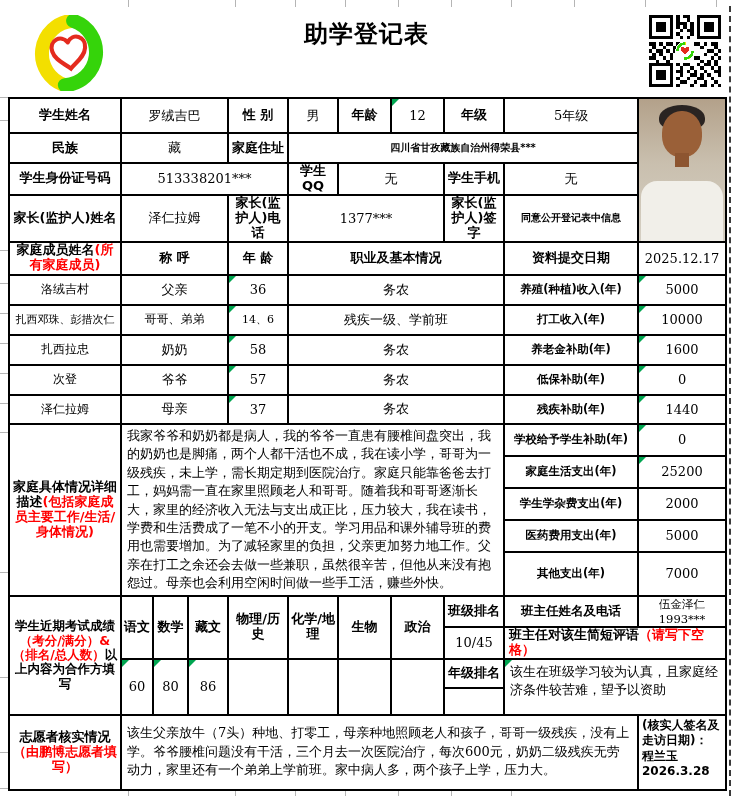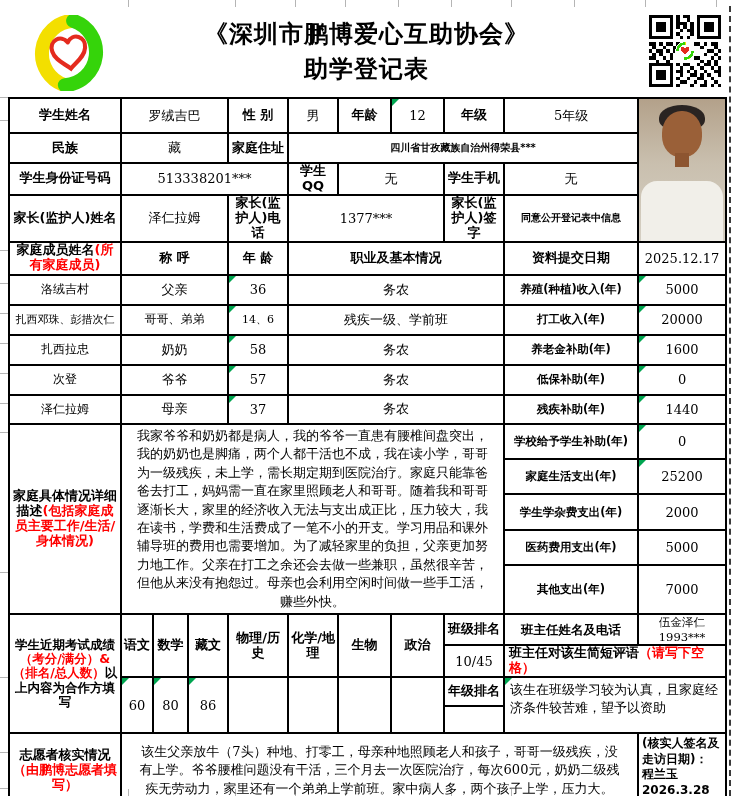--- a/index.html
+++ b/index.html
@@ -18,22 +18,22 @@
           line-height:23px;margin-left:-6px;padding-left:2px;}
   
   table{border-collapse:collapse;table-layout:fixed;width:717px;}
   td{border:2px solid #000;padding:0 2px;text-align:center;vertical-align:middle;
      font-size:13px;overflow:hidden;}
   .lbl{font-weight:bold;font-size:13px;line-height:1.15;}
   .val{font-family:"DejaVu Serif",serif;font-size:13px;}
   .bval{font-weight:bold;font-size:10px;}
   .fin{font-weight:bold;font-size:11.5px;white-space:nowrap;}
   .red{color:#ff0000;}
-  .para{font-family:"DejaVu Serif",serif;font-size:13px;text-align:center;
-        line-height:1.42;padding:2px 14px;vertical-align:middle;border-radius:10px;}
+  .para{font-family:"DejaVu Serif",serif;font-size:13px;text-align:left;
+        line-height:1.42;padding:2px 5px;vertical-align:middle;border-radius:10px;}
   .gtri{position:relative;}
   .gtri::before{content:"";position:absolute;top:0;left:0;width:0;height:0;
         border-top:7px solid #00a550;border-right:7px solid transparent;}
   td.gtri{overflow:visible;}
   .sign{font-weight:bold;font-size:12px;text-align:left;line-height:1.3;padding:2px 3px;vertical-align:top;}
   .comment{font-family:"DejaVu Serif",serif;font-size:13px;text-align:left;padding:3px 5px;vertical-align:top;line-height:1.4;margin-left:7px;}
   .photo{padding:0;position:relative;}
   .avatar{position:absolute;inset:0;background:linear-gradient(#b3a18a,#c9bfae 45%,#d6d0c4);}
   .avatar .hair{position:absolute;left:50%;top:6px;transform:translateX(-50%);
         width:46px;height:26px;background:#2a2422;border-radius:50% 50% 42% 42%;}
@@ -86,21 +86,20 @@
 
     <div class="hdr">
       <svg class="logo" width="86" height="76" viewBox="0 0 100 92">
         <path d="M55 7 A40 40 0 0 0 45 85" stroke="#f3df00" stroke-width="17" fill="none" stroke-linecap="round"></path>
         <path d="M45 85 A40 40 0 0 0 55 7" stroke="#35d40a" stroke-width="17" fill="none" stroke-linecap="round"></path>
         <g transform="rotate(-7 50 45)">
           <path d="M50 33 C43 22 27 28 30 42 C32 53 43 58 50 65 C57 58 68 53 70 42 C73 28 57 22 50 33" stroke="#e42b1e" stroke-width="5" fill="none" stroke-linecap="round"></path>
         </g>
       </svg>
       <div class="title">
-        <div>《深圳市鹏博爱心互助协会》</div>
         <div>助学登记表</div>
       </div>
       <svg class="qr" width="76" height="72" viewBox="0 0 21 21" shape-rendering="crispEdges">
         <rect x="0" y="0" width="21" height="21" fill="#fff"></rect>
         <g fill="#000">
           <rect x="0" y="0" width="7" height="7"></rect>
             <rect x="14" y="0" width="7" height="7"></rect>
             <rect x="0" y="14" width="7" height="7"></rect>
         </g>
         <g fill="#fff">
@@ -277,21 +276,21 @@
         <td class="val" colspan="4">务农</td>
         <td class="fin">养殖(种植)收入(年)</td>
         <td class="val gtri">5000</td>
       </tr>
       <tr style="height:30px">
         <td class="val" style="font-size:11px">扎西邓珠、彭措次仁</td>
         <td class="val" colspan="3" style="font-size:12px">哥哥、弟弟</td>
         <td class="val gtri" style="font-size:11px">14、6</td>
         <td class="val" colspan="4">残疾一级、学前班</td>
         <td class="fin">打工收入(年)</td>
-        <td class="val gtri">20000</td>
+        <td class="val gtri">10000</td>
       </tr>
       <tr style="height:30px">
         <td class="val" style="font-size:12px">扎西拉忠</td>
         <td class="val" colspan="3">奶奶</td>
         <td class="val gtri">58</td>
         <td class="val" colspan="4">务农</td>
         <td class="fin">养老金补助(年)</td>
         <td class="val gtri">1600</td>
       </tr>
       <tr style="height:30px">

